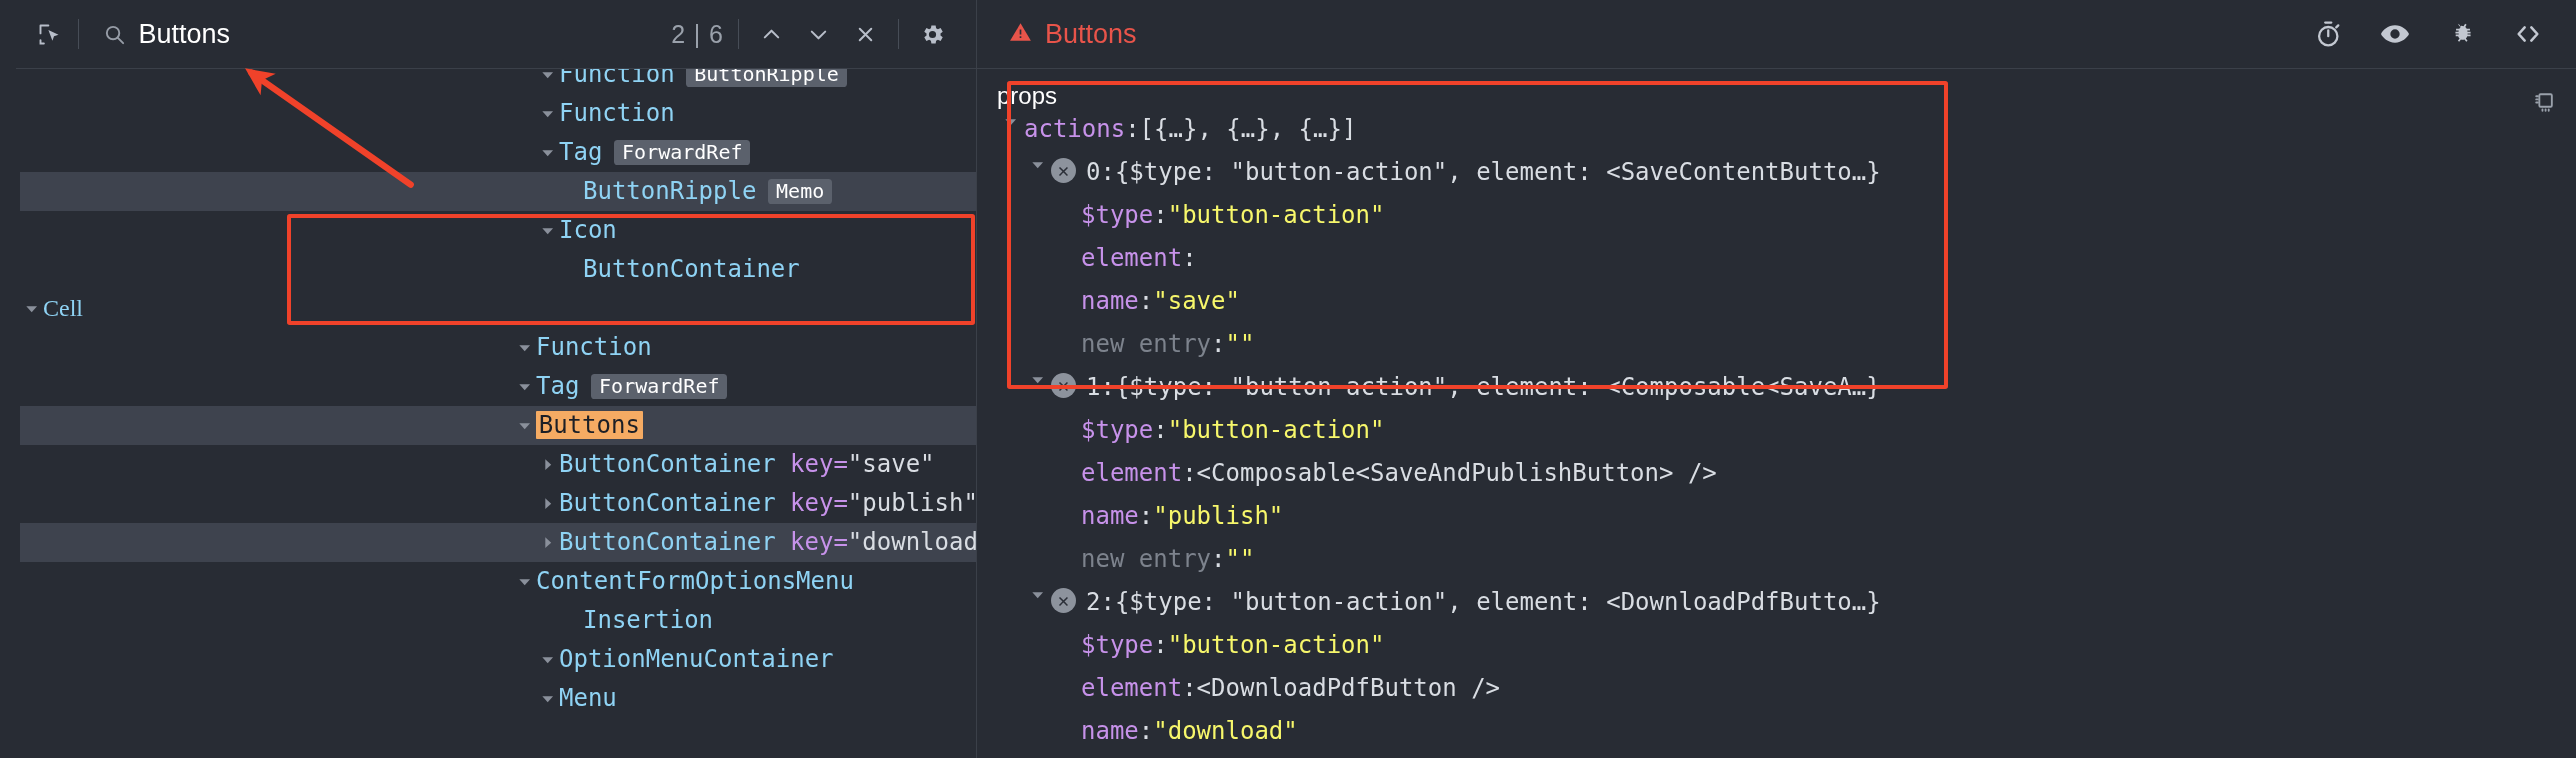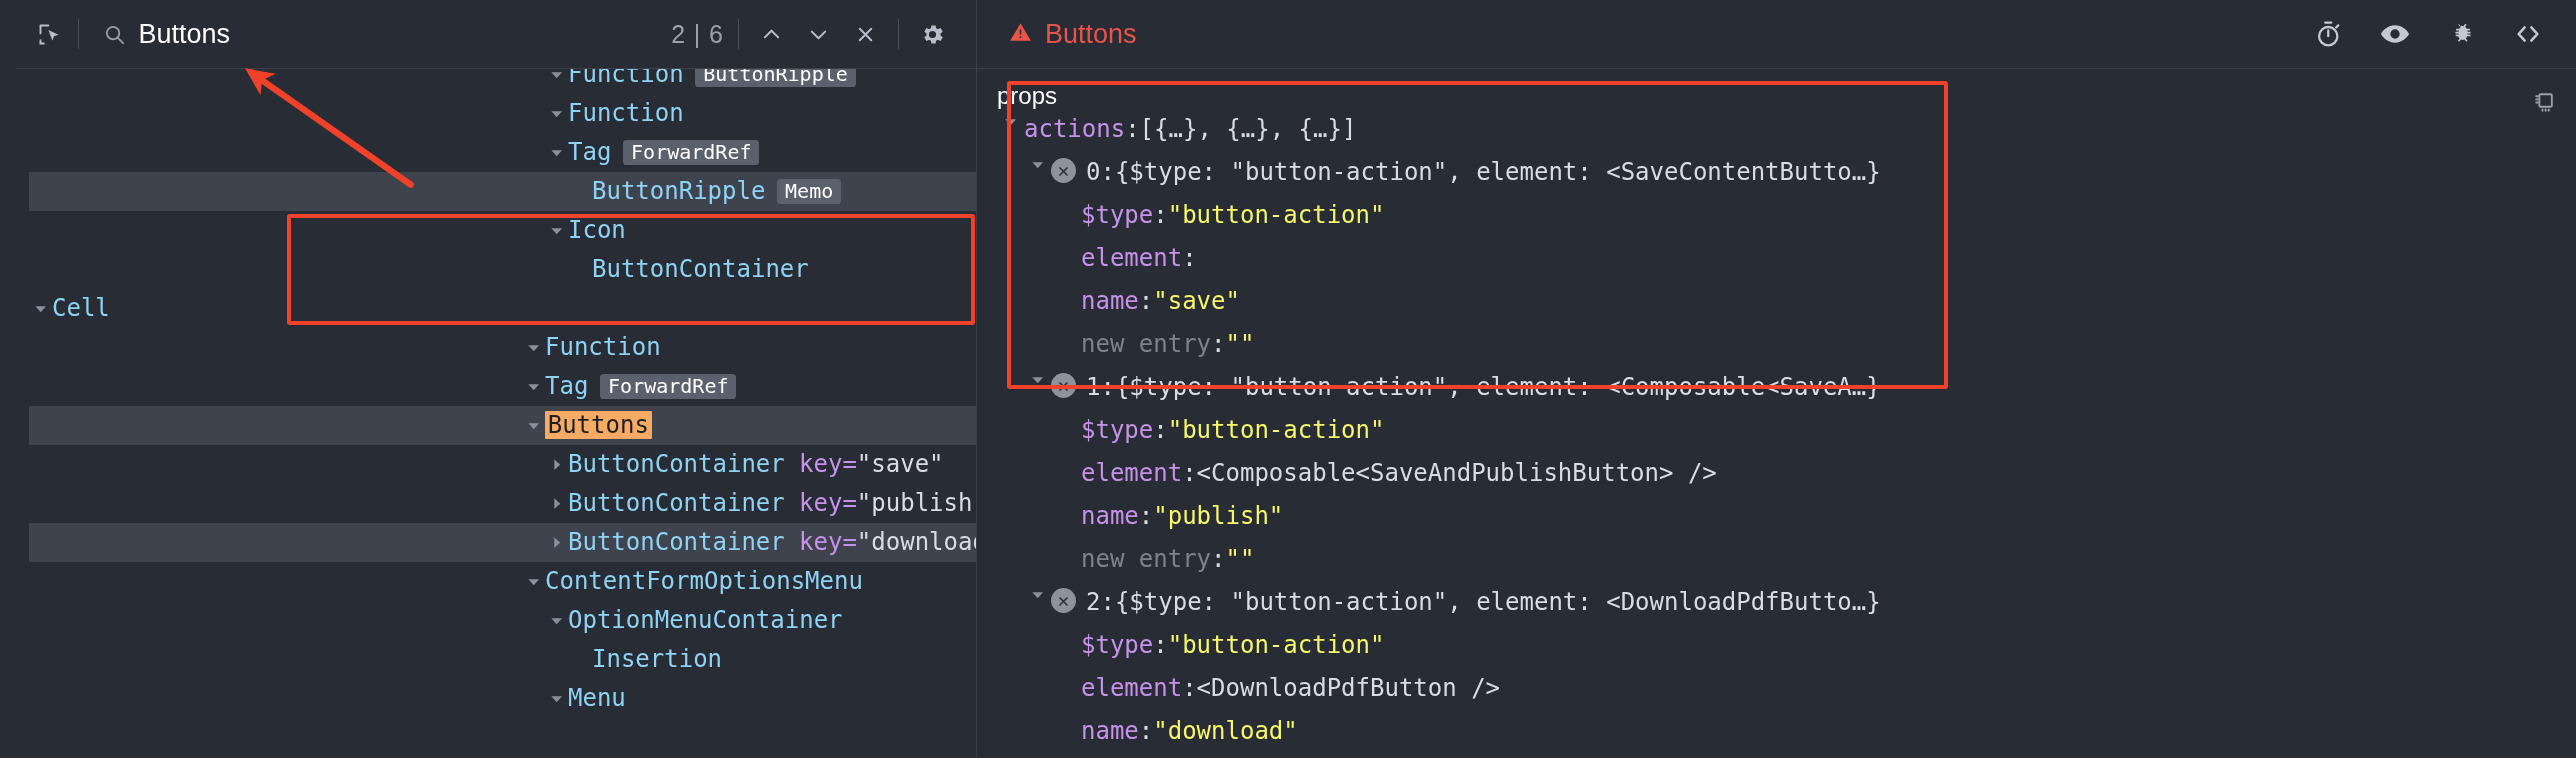--- a/index.html
+++ b/index.html
@@ -42,21 +42,21 @@
   .warn-title .label{color:#e8544a;font-family:"Liberation Sans",sans-serif;font-size:27px;}
   .right-icons{margin-left:auto;display:flex;align-items:center;gap:30.5px;padding-right:30.5px;}
   .right-icons .icon-btn{width:36px;height:36px;color:#c3c8d1;}
 
   
   .body{flex:1;display:flex;min-height:0;position:relative;}
 
   
   .tree-panel{width:961px;flex:0 0 961px;position:relative;
               border-right:0.9px solid #3b4049;box-sizing:border-box;overflow:hidden;}
-  .tree-rows{position:absolute;top:-14.3px;left:13px;right:0;}
+  .tree-rows{position:absolute;top:-14.3px;left:4px;right:0;}
   .row{height:39px;display:flex;align-items:center;white-space:nowrap;
        font-size:24px;color:#8fd3f4;position:relative;cursor:pointer;}
   .row.alt{background:#3e434e;}
   .arrow{width:23px;flex:0 0 23px;display:flex;align-items:center;justify-content:center;
          color:#8a909b;}
   .arrow.none{visibility:hidden;}
   .arrow svg{display:block;}
   .name{color:#8fd3f4;}
   .name.hl{background:#f5ab63;color:#1c1f26;padding:0 2.7px;border-radius:0.9px;}
   .badge{background:#5b616c;color:#ffffff;font-size:20px;border-radius:3.6px;
@@ -218,21 +218,21 @@
               <svg width="13.4" height="13.4" viewBox="0 0 10 10">
                 <path d="M1 3.2h8L5 7.6z" fill="#8a909b"></path>
               </svg>
             </span>
             <span class="name">Icon</span>
           </div>
           <div class="row" style="padding-left: 540px;">
             <span class="arrow none"></span>
             <span class="name">ButtonContainer</span>
           </div>
-          <div class="row" style="">
+          <div class="row" style=" font-family: Liberation Serif, serif;">
             <span class="arrow ">
               <svg width="13.4" height="13.4" viewBox="0 0 10 10">
                 <path d="M1 3.2h8L5 7.6z" fill="#8a909b"></path>
               </svg>
             </span>
             <span class="name">Cell</span>
           </div>
           <div class="row" style="padding-left: 493px;">
             <span class="arrow ">
               <svg width="13.4" height="13.4" viewBox="0 0 10 10">
@@ -289,31 +289,31 @@
             <span class="key-val">"download"</span>
           </div>
           <div class="row" style="padding-left: 493px;">
             <span class="arrow ">
               <svg width="13.4" height="13.4" viewBox="0 0 10 10">
                 <path d="M1 3.2h8L5 7.6z" fill="#8a909b"></path>
               </svg>
             </span>
             <span class="name">ContentFormOptionsMenu</span>
           </div>
+          <div class="row" style="padding-left: 540px;">
+            <span class="arrow none"></span>
+            <span class="name">Insertion</span>
+          </div>
           <div class="row" style="padding-left: 516px;">
             <span class="arrow ">
               <svg width="13.4" height="13.4" viewBox="0 0 10 10">
                 <path d="M1 3.2h8L5 7.6z" fill="#8a909b"></path>
               </svg>
             </span>
             <span class="name">OptionMenuContainer</span>
-          </div>
-          <div class="row" style="padding-left: 540px;">
-            <span class="arrow none"></span>
-            <span class="name">Insertion</span>
           </div>
           <div class="row" style="padding-left: 516px;">
             <span class="arrow ">
               <svg width="13.4" height="13.4" viewBox="0 0 10 10">
                 <path d="M1 3.2h8L5 7.6z" fill="#8a909b"></path>
               </svg>
             </span>
             <span class="name">Menu</span>
           </div>
         </div>

